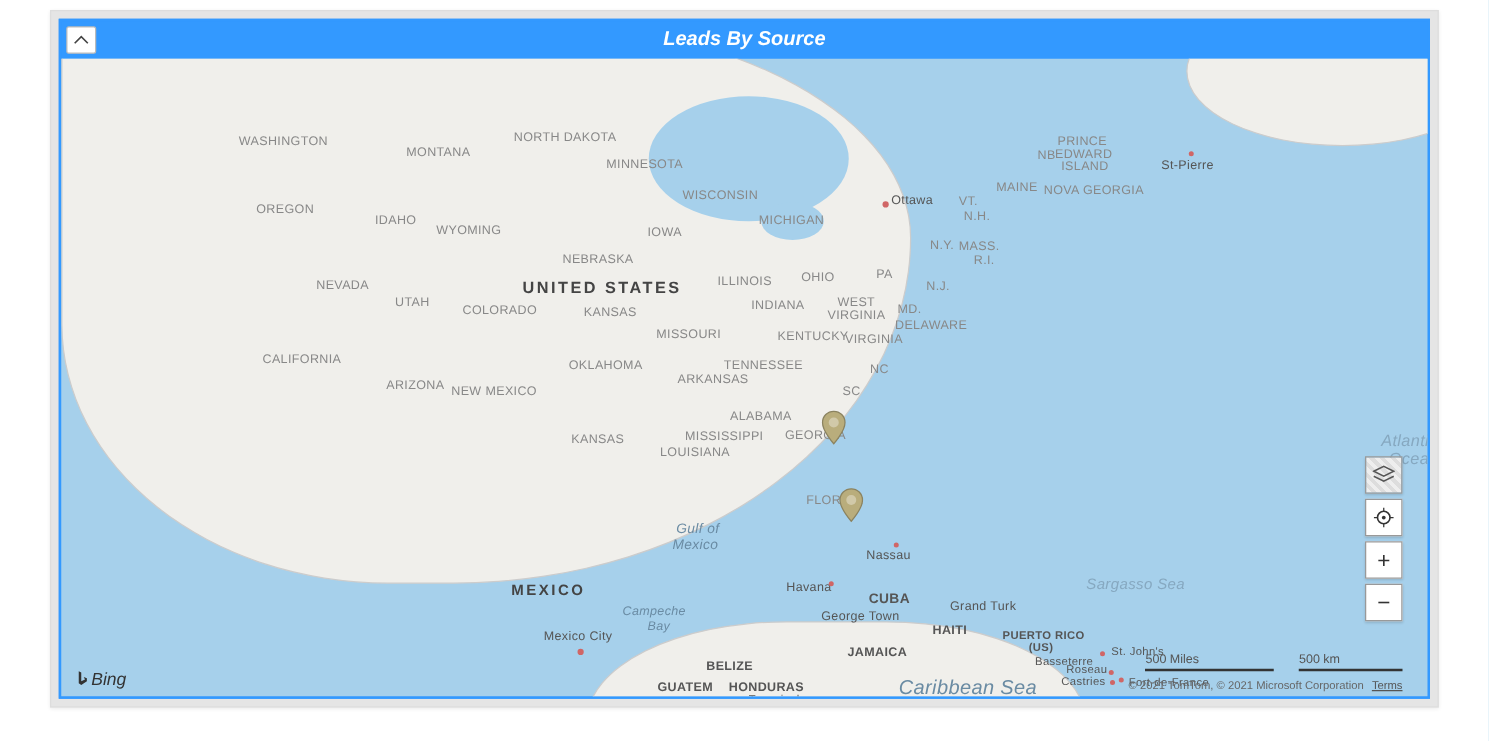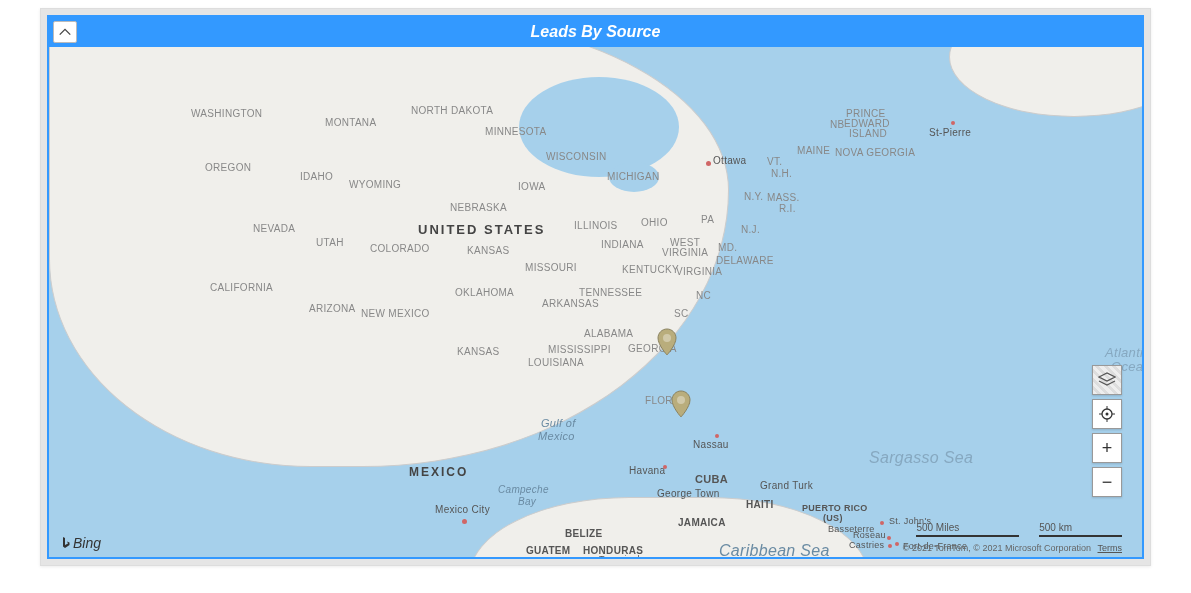--- a/index.html
+++ b/index.html
@@ -79,21 +79,21 @@
       <div class="map-label mid" style="left:753px;top:456px;font-size:9px">PUERTO RICO</div>
       <div class="map-label mid" style="left:774px;top:466px;font-size:9px">(US)</div>
 
       <div class="map-label water" style="left:492px;top:370px;font-size:11px">Gulf of</div>
       <div class="map-label water" style="left:489px;top:383px;font-size:11px">Mexico</div>
       <div class="map-label water" style="left:449px;top:437px;font-size:10px">Campeche</div>
       <div class="map-label water" style="left:469px;top:449px;font-size:10px">Bay</div>
       <div class="map-label water2" style="left:1056px;top:298px;font-size:13px">Atlanti</div>
       <div class="map-label water2" style="left:1062px;top:312px;font-size:13px">Ocean</div>
       <div class="map-label water" style="left:670px;top:495px;font-size:16px">Caribbean Sea</div>
-      <div class="map-label water2" style="left:820px;top:402px;font-size:16px">Sargasso Sea</div>
+      <div class="map-label water2" style="left:820px;top:413px;font-size:12px">Sargasso Sea</div>
 
       <div class="map-label" style="left:142px;top:61px">WASHINGTON</div>
       <div class="map-label" style="left:276px;top:70px">MONTANA</div>
       <div class="map-label" style="left:362px;top:58px">NORTH DAKOTA</div>
       <div class="map-label" style="left:436px;top:79px">MINNESOTA</div>
       <div class="map-label" style="left:497px;top:104px">WISCONSIN</div>
       <div class="map-label" style="left:558px;top:124px">MICHIGAN</div>
       <div class="map-label" style="left:156px;top:115px">OREGON</div>
       <div class="map-label" style="left:251px;top:124px">IDAHO</div>
       <div class="map-label" style="left:300px;top:132px">WYOMING</div>

